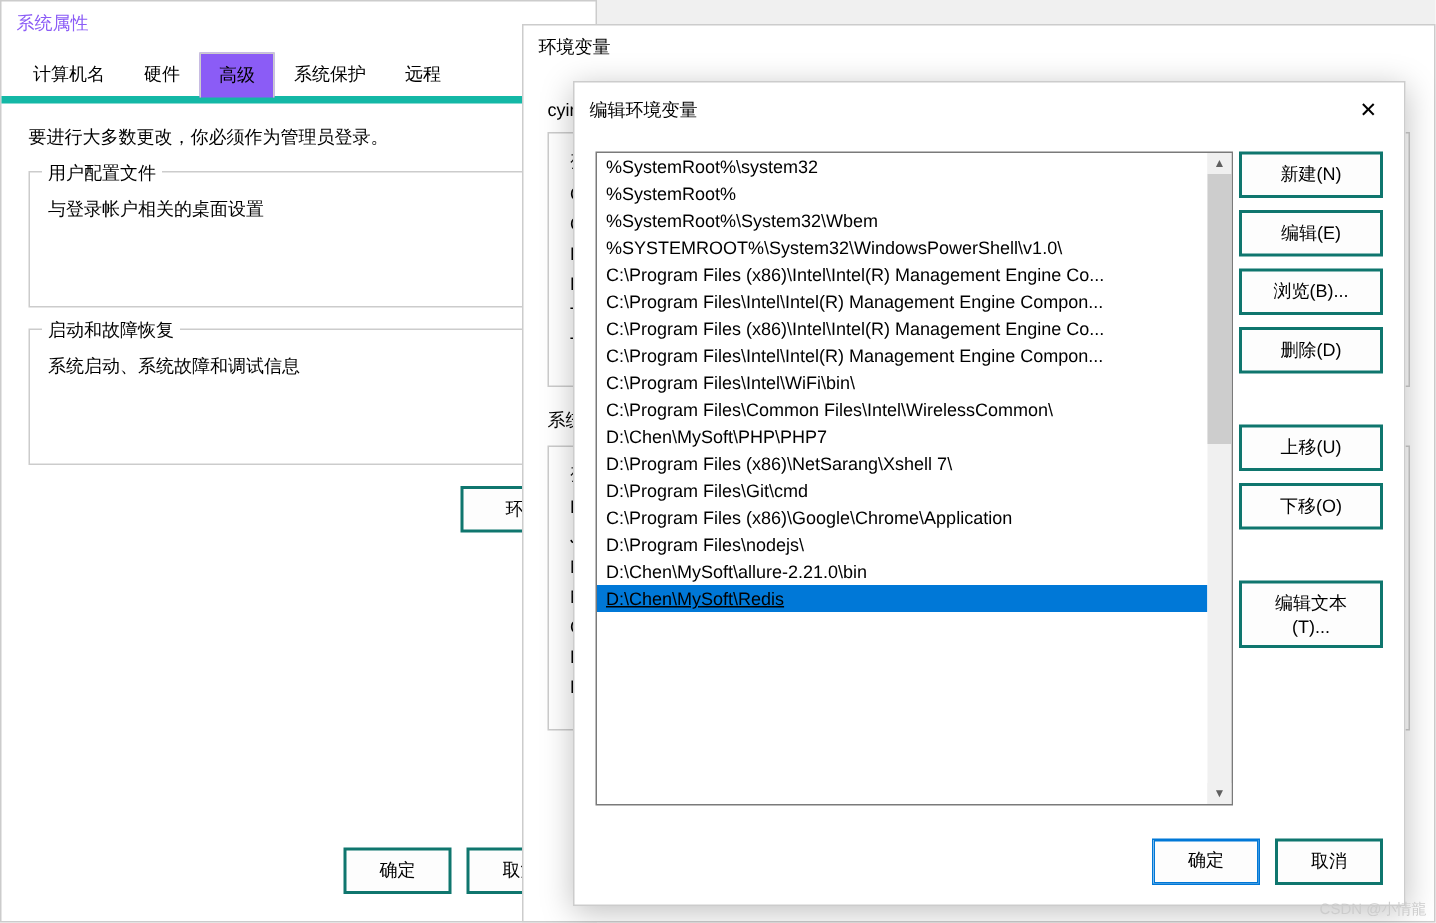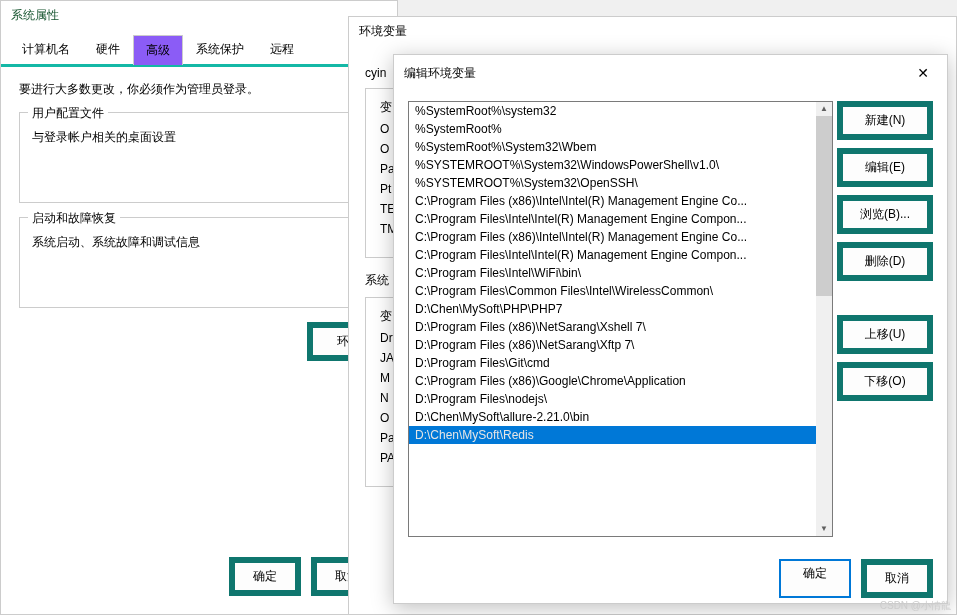--- a/index.html
+++ b/index.html
@@ -1,52 +1,52 @@
 <!DOCTYPE html>
 <html><head>
   <meta charset="utf-8">
   <style>
     * { margin: 0; padding: 0; box-sizing: border-box; font-family: "Microsoft YaHei", "Segoe UI", Tahoma, sans-serif; font-size: 12px; }
     body { background: #f0f0f0; width: 957px; height: 615px; position: relative; overflow: hidden; }
     
     
     .sys-props { position: absolute; left: 0; top: 0; width: 398px; height: 615px; background: #fff; border: 1px solid #ccc; }
-    .sys-props-title { padding: 6px 10px; font-size: 12px; color: #14532d; }
-    .tabs { display: flex; border-bottom: 3px solid #14b8a6; padding: 0 8px; margin-top: 4px; }
+    .sys-props-title { padding: 6px 10px; font-size: 12px; color: #8b5cf6; }
+    .tabs { display: flex; border-bottom: 5px solid #14b8a6; padding: 0 8px; margin-top: 4px; }
     .tab { padding: 6px 12px; cursor: pointer; border: 1px solid transparent; border-bottom: none; }
     .tab.active { border-color: #ccc; background: #8b5cf6; position: relative; top: 1px; }
     .sys-body { padding: 14px 18px; }
     .sys-msg { margin-bottom: 14px; }
     .fieldset { border: 1px solid #ccc; padding: 10px 12px 14px; margin-bottom: 14px; position: relative; }
     .fieldset-legend { position: absolute; top: -8px; left: 8px; background: #fff; padding: 0 4px; }
     .fs-desc { margin: 6px 0 12px; }
     .sys-btns { display: flex; justify-content: flex-end; gap: 10px; padding: 8px 14px; position: absolute; bottom: 10px; right: 0; }
-    .btn { min-width: 72px; padding: 5px 14px; background: #fdfdfd; border: 6px solid #0f766e; cursor: pointer; text-align: center; }
+    .btn { min-width: 72px; padding: 5px 14px; background: #fdfdfd; border: 2px solid #0f766e; cursor: pointer; text-align: center; }
     
     
     .env-dialog { position: absolute; left: 348px; top: 16px; width: 609px; height: 599px; background: #fff; border: 1px solid #ccc; }
     .env-title { padding: 6px 10px; }
     .env-body { padding: 10px 16px; }
     .env-user { margin-top: 10px; }
     .env-fieldset { border: 1px solid #ccc; padding: 8px 10px; position: relative; margin-bottom: 14px; }
     .env-col { display: flex; flex-direction: column; gap: 2px; }
     .env-row { padding: 2px 4px; white-space: nowrap; overflow: hidden; text-overflow: ellipsis; }
     
     
-    .edit-dialog { position: absolute; left: 382px; top: 54px; width: 555px; height: 550px; background: #fff; border: 1px solid #ccc; box-shadow: 0 4px 20px rgba(0,0,0,0.25); margin-left: 11px; }
+    .edit-dialog { position: absolute; left: 382px; top: 54px; width: 555px; height: 550px; background: #fff; border: 1px solid #ccc; box-shadow: 0 4px 20px rgba(0,0,0,0.25); }
     .edit-header { display: flex; justify-content: space-between; align-items: center; padding: 8px 10px; }
     .close-x { cursor: pointer; font-size: 14px; padding: 2px 8px; }
     .edit-body { display: flex; padding: 10px 14px 14px; gap: 4px; height: 460px; }
     .list-container { flex: 1; border: 1px solid #7a7a7a; position: relative; overflow: hidden; }
     .list-inner { position: absolute; top: 0; left: 0; right: 16px; bottom: 0; overflow: hidden; }
     .list-scrollbar { position: absolute; right: 0; top: 0; width: 16px; height: 100%; background: #f0f0f0; }
     .scroll-thumb { position: absolute; top: 14px; width: 16px; height: 180px; background: #cdcdcd; }
     .scroll-arrow { position: absolute; width: 16px; height: 14px; background: #f0f0f0; color: #606060; text-align: center; line-height: 14px; font-size: 8px; }
     .path-item { padding: 2px 6px; white-space: nowrap; overflow: hidden; text-overflow: ellipsis; }
-    .path-item.selected { background: #0078d7; color: #e5e5e5; }
+    .path-item.selected { background: #0078d7; color: #000000; text-decoration: underline; }
     .edit-sidebtns { display: flex; flex-direction: column; gap: 8px; width: 96px; }
     .edit-sidebtns .btn { min-width: 96px; }
     .gap-lg { height: 18px; }
     .edit-footer { display: flex; justify-content: flex-end; gap: 10px; padding: 8px 14px; }
     .btn.primary { border: 1px solid #0078d7; box-shadow: 0 0 0 1px #0078d7 inset; }
     
     .watermark { position: absolute; right: 6px; bottom: 2px; color: #ccc; font-size: 10px; }
   </style>
 </head>
 <body>
@@ -118,30 +118,28 @@
     <div>编辑环境变量</div>
     <div class="close-x">✕</div>
   </div>
   <div class="edit-body">
     <div class="list-container">
       <div class="list-inner" id="path-list">
           <div class="path-item">%SystemRoot%\system32</div>
           <div class="path-item">%SystemRoot%</div>
           <div class="path-item">%SystemRoot%\System32\Wbem</div>
           <div class="path-item">%SYSTEMROOT%\System32\WindowsPowerShell\v1.0\</div>
-          <div class="path-item">%SYSTEMROOT%\System32\OpenSSH\</div>
           <div class="path-item">C:\Program Files (x86)\Intel\Intel(R) Management Engine Co...</div>
           <div class="path-item">C:\Program Files\Intel\Intel(R) Management Engine Compon...</div>
           <div class="path-item">C:\Program Files (x86)\Intel\Intel(R) Management Engine Co...</div>
           <div class="path-item">C:\Program Files\Intel\Intel(R) Management Engine Compon...</div>
           <div class="path-item">C:\Program Files\Intel\WiFi\bin\</div>
           <div class="path-item">C:\Program Files\Common Files\Intel\WirelessCommon\</div>
           <div class="path-item">D:\Chen\MySoft\PHP\PHP7</div>
           <div class="path-item">D:\Program Files (x86)\NetSarang\Xshell 7\</div>
-          <div class="path-item">D:\Program Files (x86)\NetSarang\Xftp 7\</div>
           <div class="path-item">D:\Program Files\Git\cmd</div>
           <div class="path-item">C:\Program Files (x86)\Google\Chrome\Application</div>
           <div class="path-item">D:\Program Files\nodejs\</div>
           <div class="path-item">D:\Chen\MySoft\allure-2.21.0\bin</div>
           <div class="path-item selected">D:\Chen\MySoft\Redis</div>
         </div>
       <div class="list-scrollbar">
         <div class="scroll-arrow" style="top:0">▲</div>
         <div class="scroll-thumb"></div>
         <div class="scroll-arrow" style="bottom:0">▼</div>
@@ -149,20 +147,21 @@
     </div>
     <div class="edit-sidebtns">
       <div class="btn">新建(N)</div>
       <div class="btn">编辑(E)</div>
       <div class="btn">浏览(B)...</div>
       <div class="btn">删除(D)</div>
       <div class="gap-lg"></div>
       <div class="btn">上移(U)</div>
       <div class="btn">下移(O)</div>
       <div class="gap-lg"></div>
+      <div class="btn">编辑文本(T)...</div>
     </div>
   </div>
   <div class="edit-footer">
     <div class="btn primary">确定</div>
     <div class="btn">取消</div>
   </div>
 </div>
 
 <div class="watermark">CSDN @小情龍</div>
 

